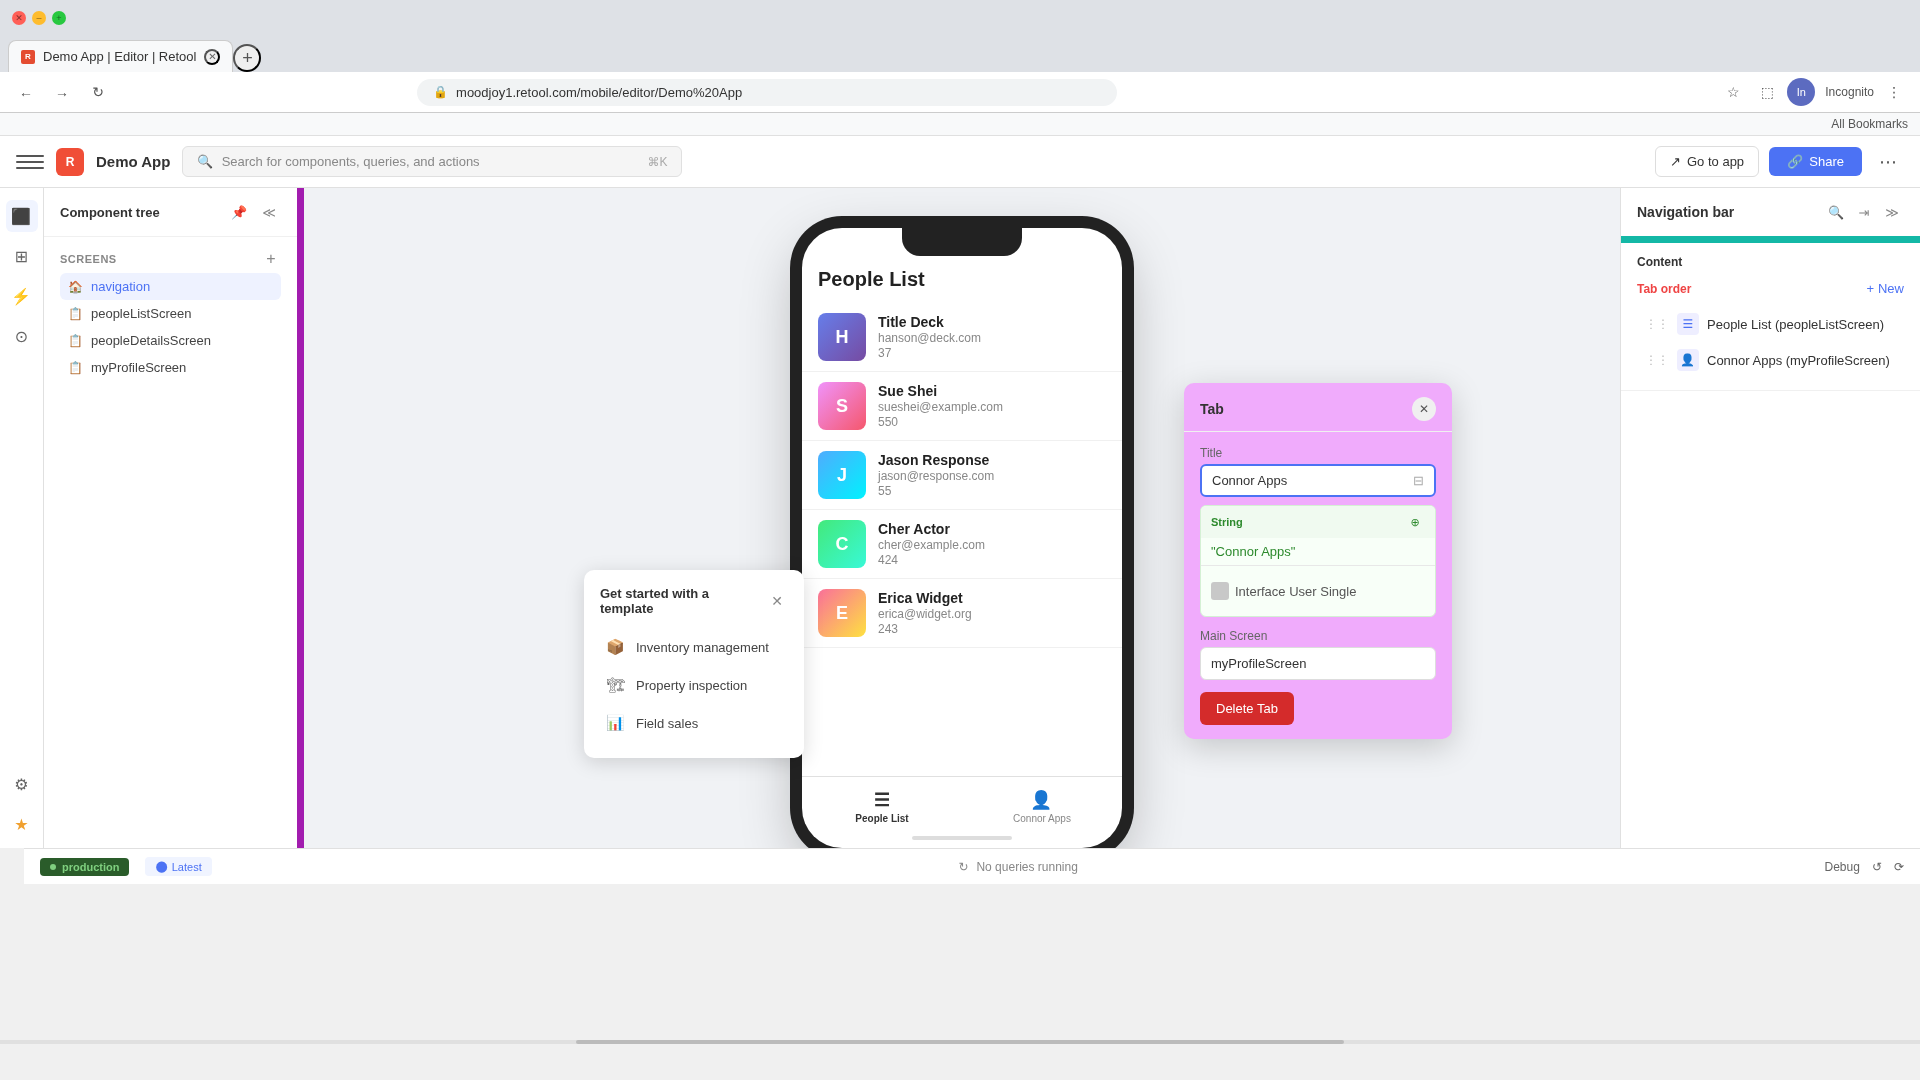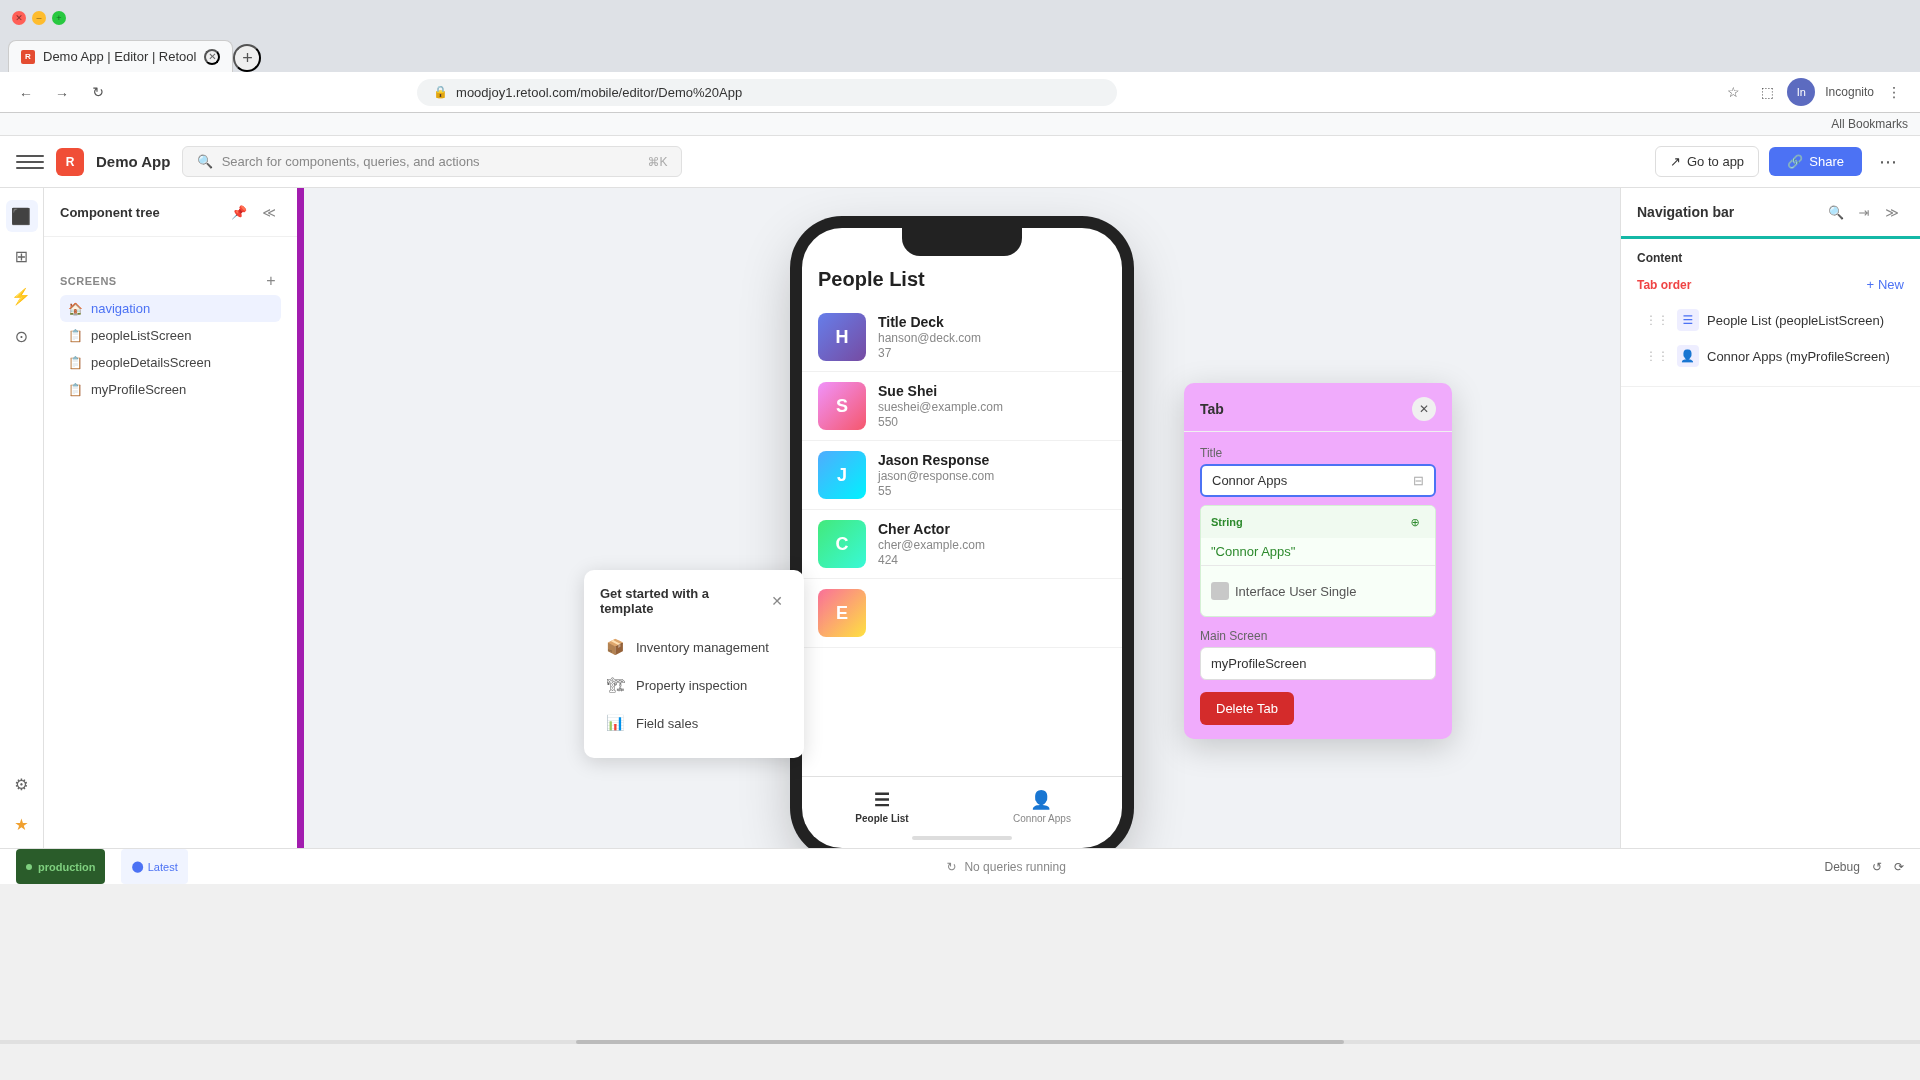--- a/index.html
+++ b/index.html
@@ -38,21 +38,21 @@
     .sidebar-icon-btn:hover, .sidebar-icon-btn.active { background: #f0f4ff; color: #4c72f4; }
 
     
     .component-tree-panel { width: 260px; background: #fff; border-right: 7px solid #a21caf; display: flex; flex-direction: column; }
     .panel-header { padding: 12px 16px; display: flex; align-items: center; justify-content: space-between; border-bottom: 1px solid #f0f0f0; }
     .panel-title { font-size: 13px; font-weight: 600; color: #333; }
     .panel-header-actions { display: flex; gap: 6px; }
     .panel-icon-btn { width: 24px; height: 24px; border: none; background: none; cursor: pointer; color: #888; font-size: 13px; display: flex; align-items: center; justify-content: center; border-radius: 4px; }
 
     .screens-section { padding: 8px 16px; }
-    .screens-label { font-size: 11px; font-weight: 600; color: #888; letter-spacing: 0.5px; display: flex; align-items: center; justify-content: space-between; padding: 4px 0; margin-top: 22px; }
+    .screens-label { font-size: 11px; font-weight: 600; color: #888; letter-spacing: 0.5px; display: flex; align-items: center; justify-content: space-between; padding: 4px 0; }
     .screens-add { width: 20px; height: 20px; border: none; background: none; cursor: pointer; color: #888; font-size: 16px; display: flex; align-items: center; justify-content: center; border-radius: 4px; }
     .screen-item { display: flex; align-items: center; gap: 8px; padding: 6px 8px; border-radius: 6px; cursor: pointer; font-size: 13px; color: #444; }
     .screen-item.active { background: #eef2ff; color: #4c72f4; font-weight: 500; }
     .screen-item .screen-icon { font-size: 12px; color: inherit; }
 
     
     .canvas-area { flex: 1; background: #f0f2f5; position: relative; overflow: hidden; display: flex; align-items: center; justify-content: center; }
 
     
     .mobile-mockup { position: relative; width: 320px; height: 620px; background: #fff; border-radius: 40px; box-shadow: 0 0 0 12px #222, 0 20px 60px rgba(0,0,0,0.3); overflow: hidden; margin-top: 40px; }
@@ -90,21 +90,21 @@
     .suggestion-copy { width: 20px; height: 20px; border: none; background: none; cursor: pointer; font-size: 11px; color: #2d8a2d; display: flex; align-items: center; justify-content: center; }
     .suggestion-value { padding: 6px 10px; font-size: 13px; color: #2d8a2d; font-weight: 500; }
     .suggestion-item { padding: 16px 10px; font-size: 13px; color: #555; border-top: 1px solid #e8e8e8; display: flex; align-items: center; gap: 6px; cursor: pointer; }
     .suggestion-item .person-mini-avatar { width: 18px; height: 18px; border-radius: 3px; background: #c8c8c8; flex-shrink: 0; }
     .field-row { margin-bottom: 12px; }
     .field-select { width: 100%; padding: 8px 10px; border: 1px solid #ddd; border-radius: 6px; font-size: 13px; color: #333; background: white; appearance: none; cursor: pointer; }
     .btn-delete-tab { background: #d42b2b; color: white; border: none; border-radius: 6px; padding: 9px 16px; font-size: 13px; cursor: pointer; width: auto; font-weight: 500; }
 
     
     .right-panel { width: 300px; background: #fff; border-left: 1px solid #e0e0e0; display: flex; flex-direction: column; }
-    .right-panel-header { padding: 12px 16px; display: flex; align-items: center; justify-content: space-between; border-bottom: 3px solid #14b8a6; }
+    .right-panel-header { padding: 12px 16px; display: flex; align-items: center; justify-content: space-between; border-bottom: 7px solid #14b8a6; }
     .right-panel-title { font-size: 14px; font-weight: 600; color: #333; }
     .right-panel-actions { display: flex; gap: 4px; }
     .right-panel-section { padding: 12px 16px; border-bottom: 1px solid #f0f0f0; }
     .section-title { font-size: 12px; font-weight: 600; color: #333; margin-bottom: 12px; }
     .tab-order-header { display: flex; align-items: center; justify-content: space-between; margin-bottom: 10px; }
     .tab-order-label { font-size: 12px; font-weight: 600; color: #ef4444; }
     .btn-new-tab { background: none; border: none; cursor: pointer; color: #4c72f4; font-size: 13px; font-weight: 500; display: flex; align-items: center; gap: 4px; }
     .tab-order-item { display: flex; align-items: center; gap: 8px; padding: 7px 8px; border-radius: 6px; cursor: pointer; }
     .drag-handle { color: #bbb; font-size: 12px; cursor: grab; }
     .tab-screen-icon { width: 22px; height: 22px; border-radius: 4px; background: #eef; display: flex; align-items: center; justify-content: center; font-size: 12px; color: #4c72f4; flex-shrink: 0; }
@@ -113,21 +113,21 @@
     
     .template-popup { position: absolute; bottom: 90px; left: 280px; background: white; border-radius: 10px; box-shadow: 0 4px 20px rgba(0,0,0,0.15); width: 220px; padding: 16px; z-index: 50; }
     .template-popup-header { display: flex; align-items: center; justify-content: space-between; margin-bottom: 12px; }
     .template-popup-title { font-size: 13px; font-weight: 600; color: #333; }
     .template-popup-close { width: 22px; height: 22px; border: none; background: none; cursor: pointer; font-size: 14px; color: #888; display: flex; align-items: center; justify-content: center; border-radius: 4px; }
     .template-item { display: flex; align-items: center; gap: 8px; padding: 7px 4px; cursor: pointer; border-radius: 6px; }
     .template-item-icon { width: 24px; height: 24px; display: flex; align-items: center; justify-content: center; font-size: 15px; color: #666; flex-shrink: 0; }
     .template-item-label { font-size: 13px; color: #444; }
 
     
-    .status-bar { height: 36px; background: #fff; border-top: 1px solid #e0e0e0; display: flex; padding: 0 16px; gap: 16px; }
+    .status-bar { height: 36px; background: #fff; border-top: 1px solid #e0e0e0; display: flex; align-items: center; padding: 0 16px; gap: 16px; margin-left: 24px; }
     .status-badge { background: #2a5c2a; color: #7fd07f; font-size: 11px; font-weight: 600; border-radius: 4px; padding: 3px 10px; display: flex; align-items: center; gap: 6px; cursor: pointer; }
     .status-badge .dot { width: 6px; height: 6px; border-radius: 50%; background: #7fd07f; }
     .status-latest { background: #f0f4ff; color: #4c72f4; border-radius: 4px; padding: 3px 10px; font-size: 11px; display: flex; align-items: center; gap: 4px; cursor: pointer; }
     .status-center { flex: 1; display: flex; align-items: center; justify-content: center; gap: 8px; font-size: 12px; color: #888; }
     .status-right { display: flex; gap: 12px; align-items: center; }
     .status-right-btn { font-size: 12px; color: #666; cursor: pointer; background: none; border: none; }
 
     
     .avatar-hanson { background: linear-gradient(135deg, #667eea, #764ba2); }
     .avatar-sue { background: linear-gradient(135deg, #f093fb, #f5576c); }
@@ -297,20 +297,25 @@
             <div class="person-info">
               <div class="person-name">Cher Actor</div>
               <div class="person-email">cher@example.com</div>
               <div class="person-id">424</div>
             </div>
           </div>
           <div class="person-item">
             <div class="person-avatar avatar-erica">
               <div class="person-avatar-placeholder">E</div>
             </div>
+            <div class="person-info">
+              <div class="person-name">Erica Widget</div>
+              <div class="person-email">erica@widget.org</div>
+              <div class="person-id">243</div>
+            </div>
           </div>
         </div>
         <div class="mobile-nav">
           <div class="mobile-nav-item active">
             <span class="nav-icon">☰</span>
             <span class="nav-label">People List</span>
           </div>
           <div class="mobile-nav-item">
             <span class="nav-icon">👤</span>
             <span class="nav-label">Connor Apps</span>

